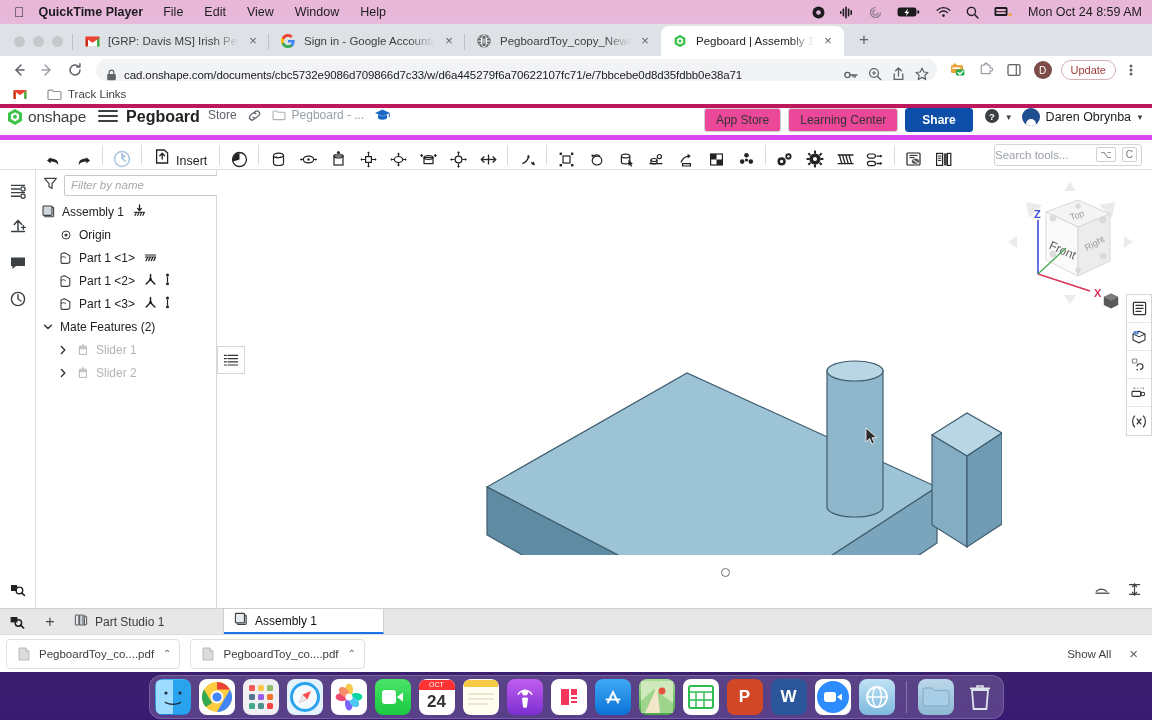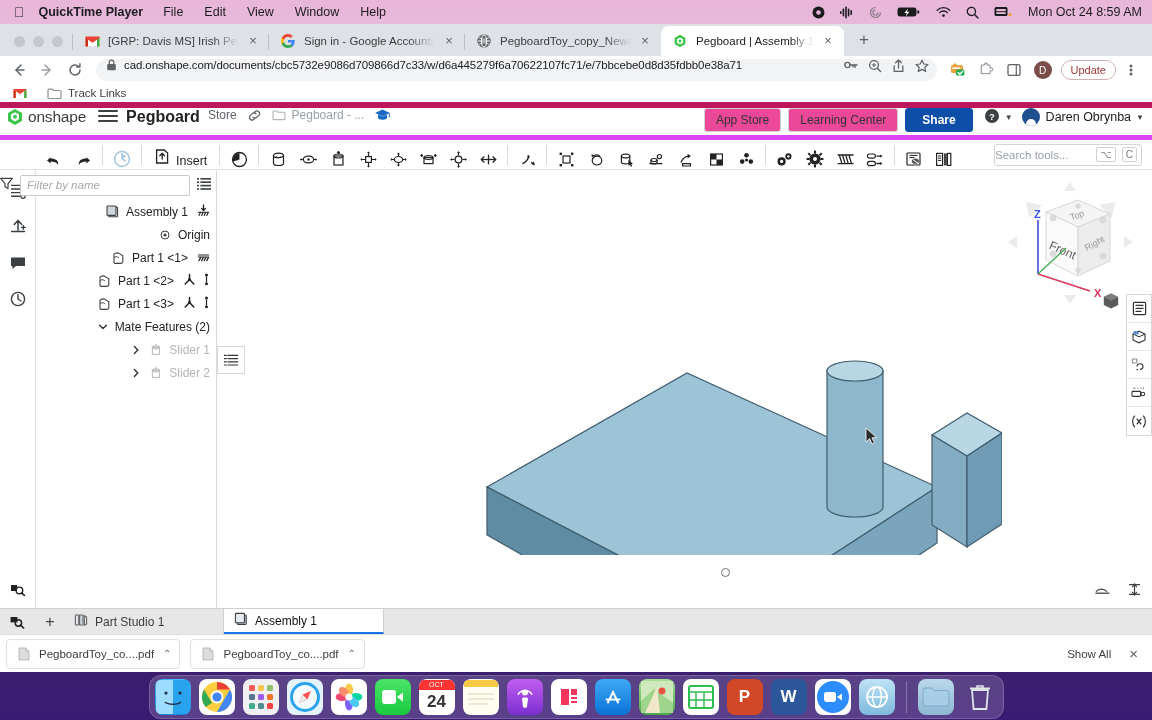--- a/index.html
+++ b/index.html
@@ -77,21 +77,21 @@
     padding: 0 8px 0 6px;
     gap: 2px;
   }
   .tbtn { width: 26px; height: 26px; display:flex; align-items:center; justify-content:center; color:#5f6368; border-radius: 50%; }
   .omnibox {
     flex: 1;
     height: 22px;
     background: #f1f3f4;
     border-radius: 12px;
     display: flex;
-    align-items: flex-start;
+    align-items: flex-end;
     padding: 0 8px;
     margin: 0 6px;
     font-size: 11.5px;
     color: #202124;
     overflow: hidden;
   }
   .omnibox .lock { margin: 0 7px 0 2px; display:flex; }
   .omnibox .url { flex:1; white-space: nowrap; overflow: hidden; letter-spacing: -0.1px; }
   .omnibox .oicon { margin-left: 10px; display:flex; color:#5f6368; }
   .update-pill {
@@ -104,25 +104,24 @@
     font-size: 11px;
     color: #a13b3b;
     margin-left: 2px;
   }
   .avatar-c { width: 18px; height: 18px; border-radius: 50%; background: #7c4c48; color: #fff; font-size: 10px; display:flex; align-items:center; justify-content:center; margin: 0 5px; }
 
   .bookmarks {
     height: 24px;
     background: #fff;
     display: flex;
-    align-items: center;
     padding-left: 6px;
     font-size: 11.5px;
     color: #3c4043;
-    border-bottom: 6px solid #be185d;
+    border-bottom: 4px solid #be185d;
   }
   .bm { display:flex; align-items:center; padding: 0 7px; height:20px; }
   .bm .bmicon { margin-right: 6px; display:flex; }
 
   
   .onshape { background: #fff; }
   .os-header {
     height: 32px;
     display: flex;
     align-items: flex-start;
@@ -192,21 +191,21 @@
     display: flex;
     flex-direction: column;
     align-items: center;
     padding-top: 8px;
     gap: 10px;
     background: #fff;
   }
   .rail-ic { width: 26px; height: 26px; display:flex; align-items:center; justify-content:center; color:#3c4043; }
   .left-rail .bottom { margin-top: auto; margin-bottom: 6px; }
 
-  .tree-panel { width: 181px; border-right: 1px solid #d9d9d9; display:flex; flex-direction:column;align-items:flex-end; }
+  .tree-panel { width: 181px; border-right: 1px solid #d9d9d9; display:flex; flex-direction:column; }
   .filter-row { display:flex; align-items:center; height: 30px; padding: 0 4px 0 7px; gap:6px; }
   .filter-input {
     flex:1; height: 21px;
     border: 1px solid #c8c8c8; border-radius: 2px;
     font-size: 11.5px; color: #9aa0a6;
     padding: 0 6px;
     font-style: italic;
     background:#fff;
     font-family: "Liberation Sans", sans-serif;
   }

